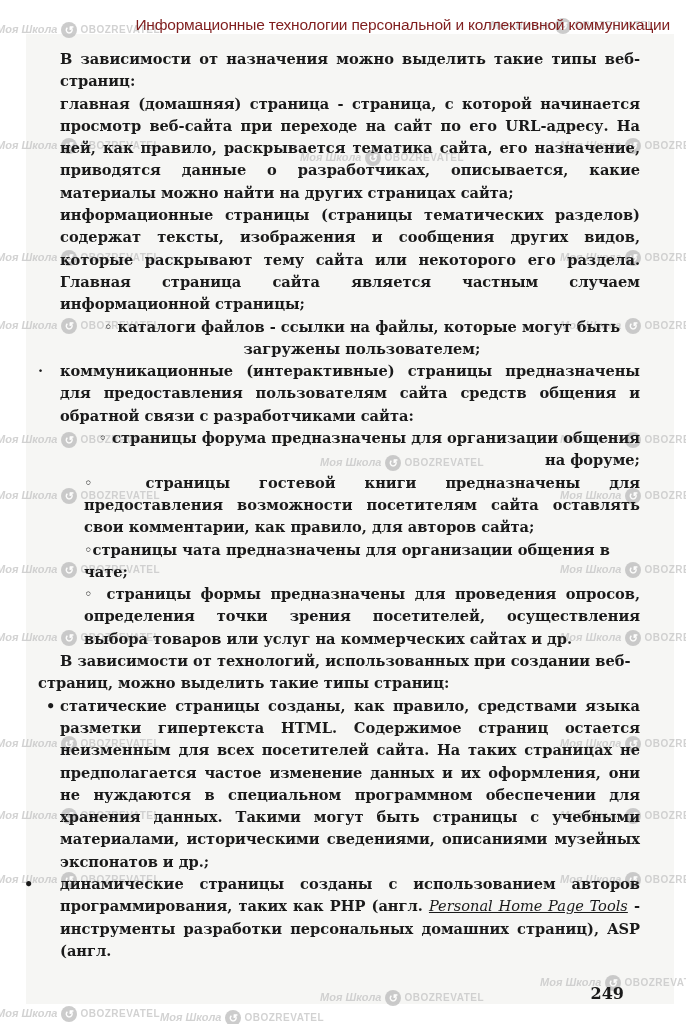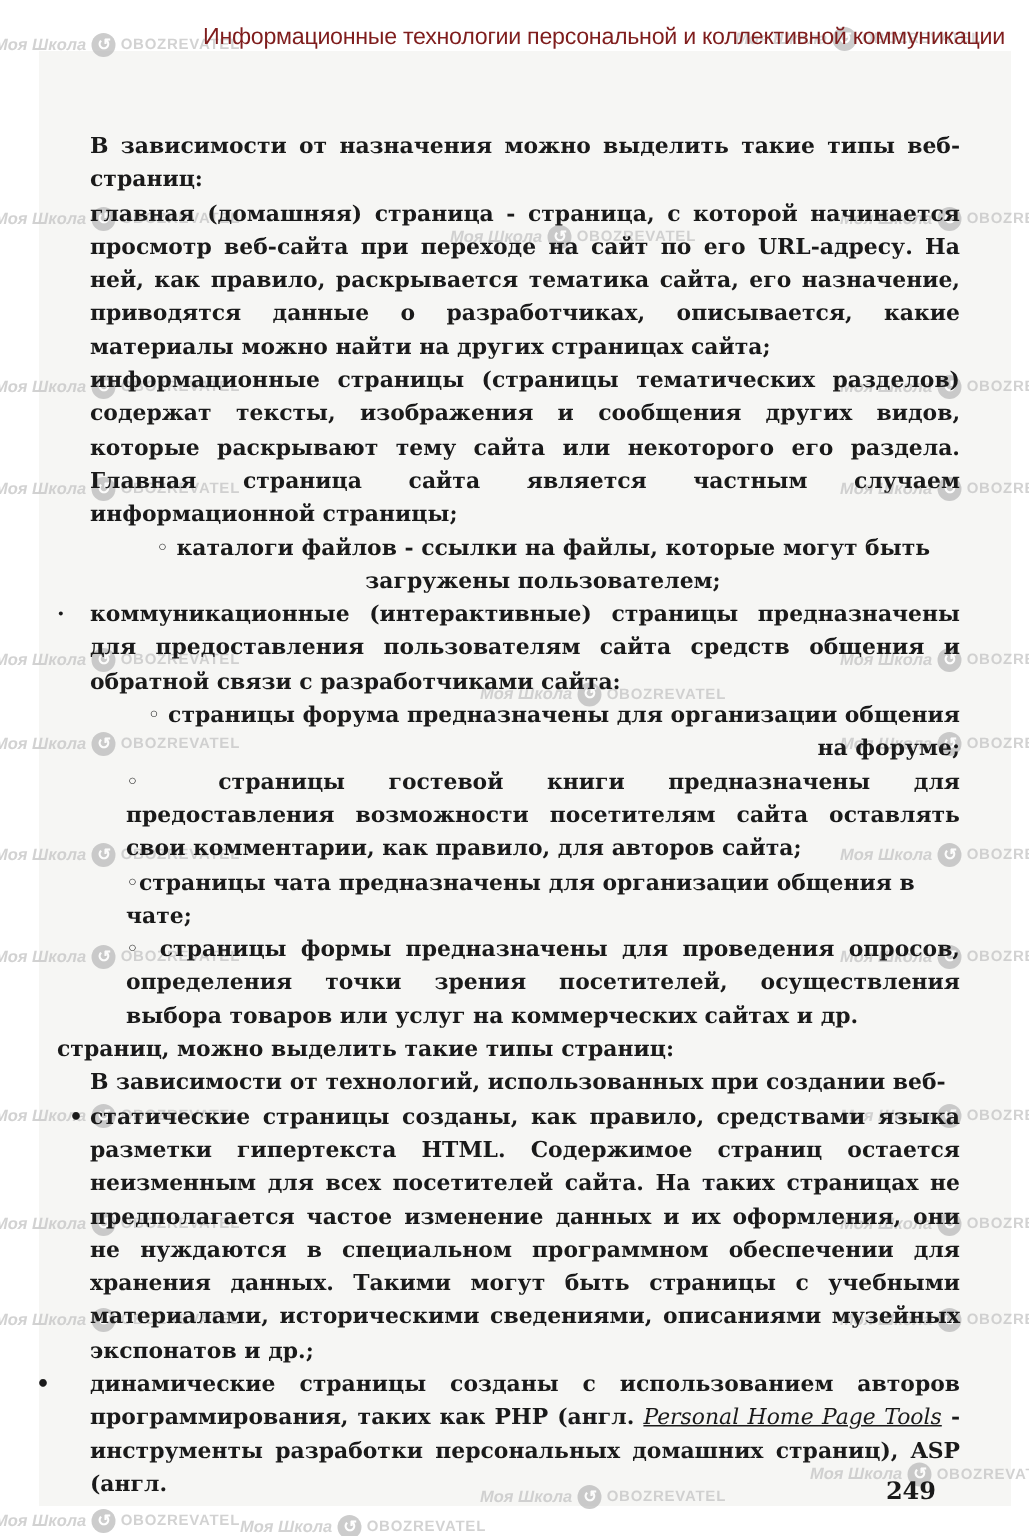--- a/index.html
+++ b/index.html
@@ -76,34 +76,34 @@
 <div class="wm" style="left:-4px;top:872px;"><span class="school">Моя Школа</span><span class="logo">↺</span><span class="brand">OBOZREVATEL</span></div>
 <div class="wm" style="left:560px;top:872px;"><span class="school">Моя Школа</span><span class="logo">↺</span><span class="brand">OBOZREVATEL</span></div>
 <div class="wm" style="left:-4px;top:1006px;"><span class="school">Моя Школа</span><span class="logo">↺</span><span class="brand">OBOZREVATEL</span></div>
 <div class="wm" style="left:540px;top:975px;"><span class="school">Моя Школа</span><span class="logo">↺</span><span class="brand">OBOZREVATEL</span></div>
 <div class="wm" style="left:320px;top:990px;"><span class="school">Моя Школа</span><span class="logo">↺</span><span class="brand">OBOZREVATEL</span></div>
 <div class="wm" style="left:160px;top:1010px;"><span class="school">Моя Школа</span><span class="logo">↺</span><span class="brand">OBOZREVATEL</span></div>
 
 <div class="header">Информационные технологии персональной и коллективной коммуникации</div>
 
 <div class="content">
-  <p style="text-indent:0;margin-top:39px;">В зависимости от назначения можно выделить такие типы веб-страниц:</p>
+  <p style="text-indent:0;">В зависимости от назначения можно выделить такие типы веб-страниц:</p>
   <p>главная (домашняя) страница - страница, с которой начинается просмотр веб-сайта при переходе на сайт по его URL-адресу. На ней, как правило, раскрывается тематика сайта, его назначение, приводятся данные о разработчиках, описывается, какие материалы можно найти на других страницах сайта;</p>
   <p>информационные страницы (страницы тематических разделов) содержат тексты, изображения и сообщения других видов, которые раскрывают тему сайта или некоторого его раздела. Главная страница сайта является частным случаем информационной страницы;</p>
   <p class="sub" style="text-align:center;">◦ каталоги файлов - ссылки на файлы, которые могут быть загружены пользователем;</p>
   <p class="bullet-out">
     <span class="mark">·</span>
     <span>коммуникационные (интерактивные) страницы предназначены для предоставления пользователям сайта средств общения и обратной связи с разработчиками сайта:</span>
   </p>
   <p class="sub" style="text-align:right;">◦ страницы форума предназначены для организации общения на форуме;</p>
   <p class="sub">◦ страницы гостевой книги предназначены для предоставления возможности посетителям сайта оставлять свои комментарии, как правило, для авторов сайта;</p>
   <p class="sub" style="text-align:left;">◦страницы чата предназначены для организации общения в чате;</p>
   <p class="sub">◦ страницы формы предназначены для проведения опросов, определения точки зрения посетителей, осуществления выбора товаров или услуг на коммерческих сайтах и др.</p>
+  <p style="text-align:left;">В зависимости от технологий, использованных при создании веб-</p>
   <p style="text-align:left;margin-left:-22px;">страниц, можно выделить такие типы страниц:</p>
-  <p style="text-align:left;">В зависимости от технологий, использованных при создании веб-</p>
   <p class="bullet-out">
     <span class="mark" style="left:-14px;">•</span>
     <span>статические страницы созданы, как правило, средствами языка разметки гипертекста HTML. Содержимое страниц остается неизменным для всех посетителей сайта. На таких страницах не предполагается частое изменение данных и их оформления, они не нуждаются в специальном программном обеспечении для хранения данных. Такими могут быть страницы с учебными материалами, историческими сведениями, описаниями музейных экспонатов и др.;</span>
   </p>
   <p class="bullet-out">
     <span class="mark" style="left:-36px;">•</span>
     <span>динамические страницы созданы с использованием авторов программирования, таких как PHP (англ. </span><i>Personal Home Page Tools</i><span> - инструменты разработки персональных домашних страниц), ASP (англ. </span>
   </p>
 
 </div>

